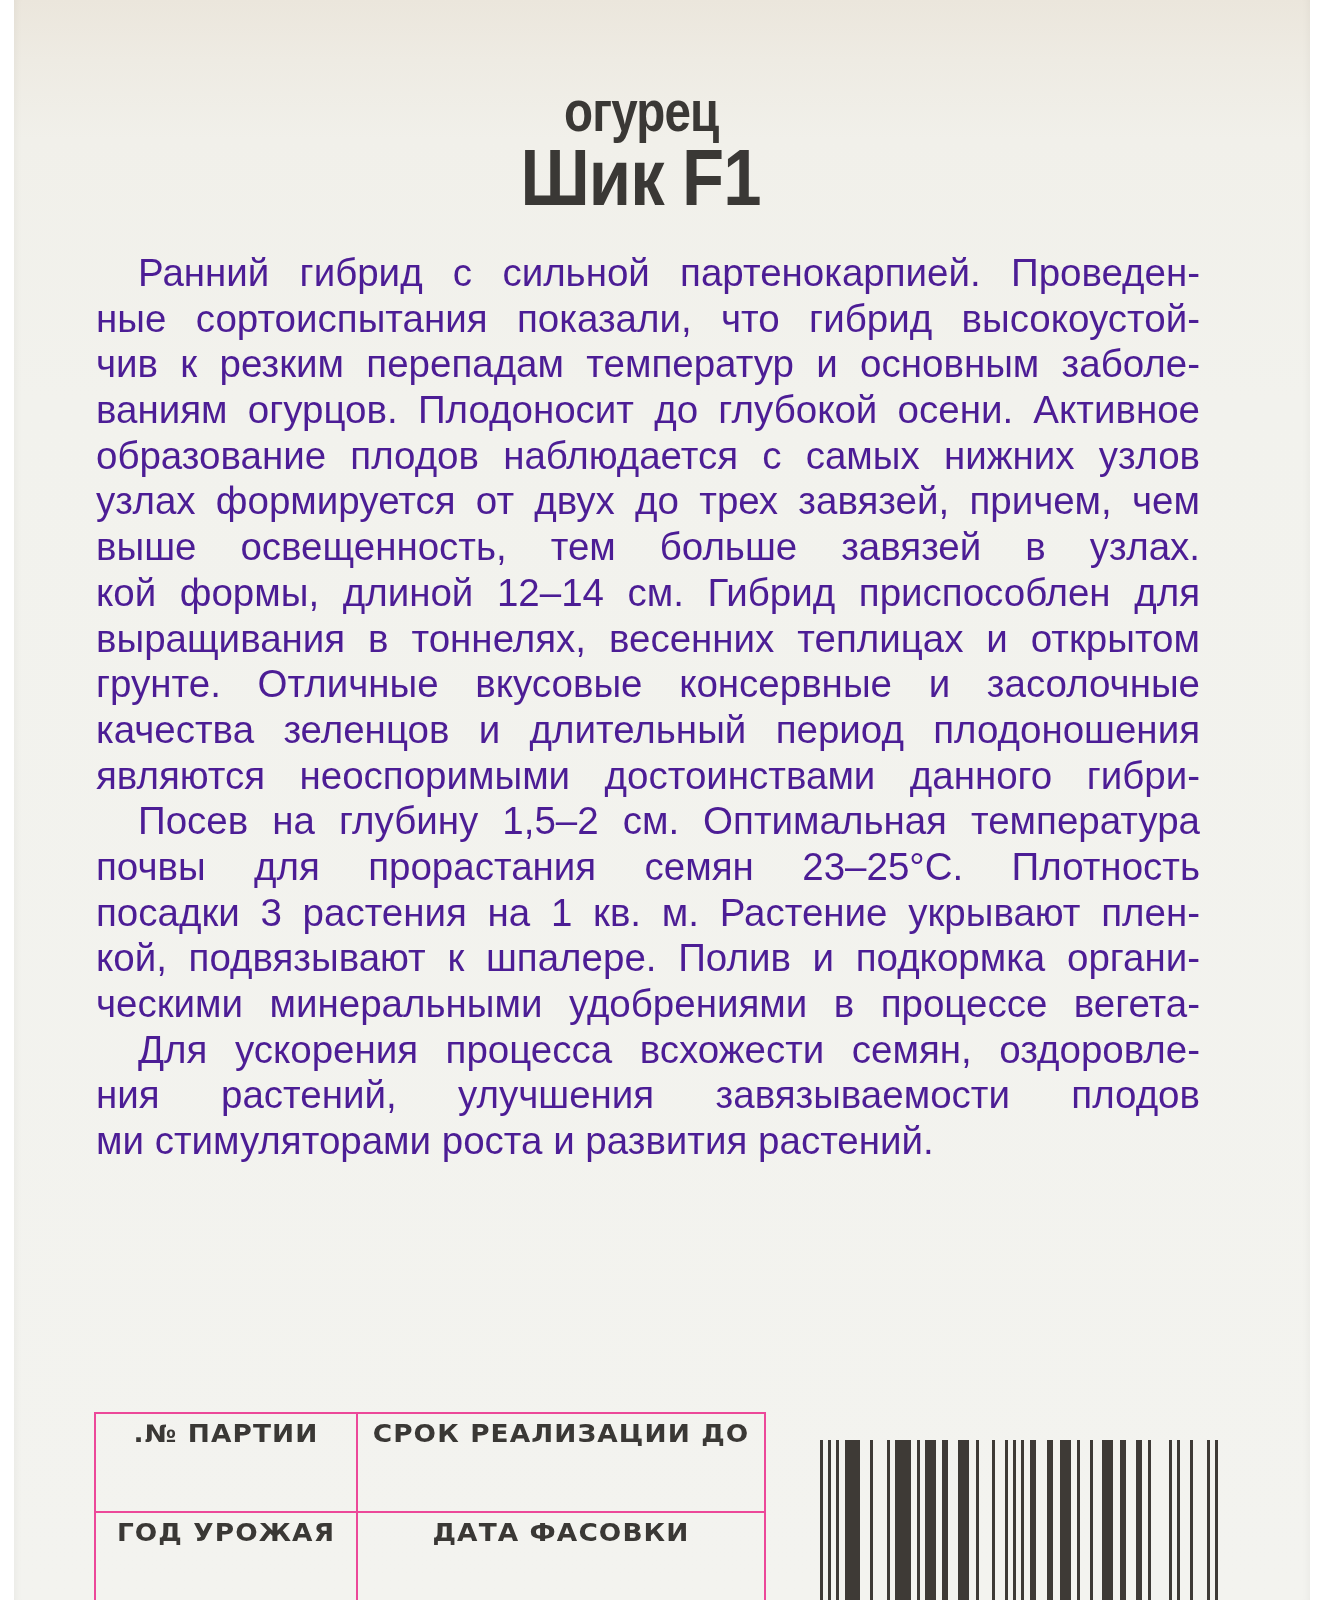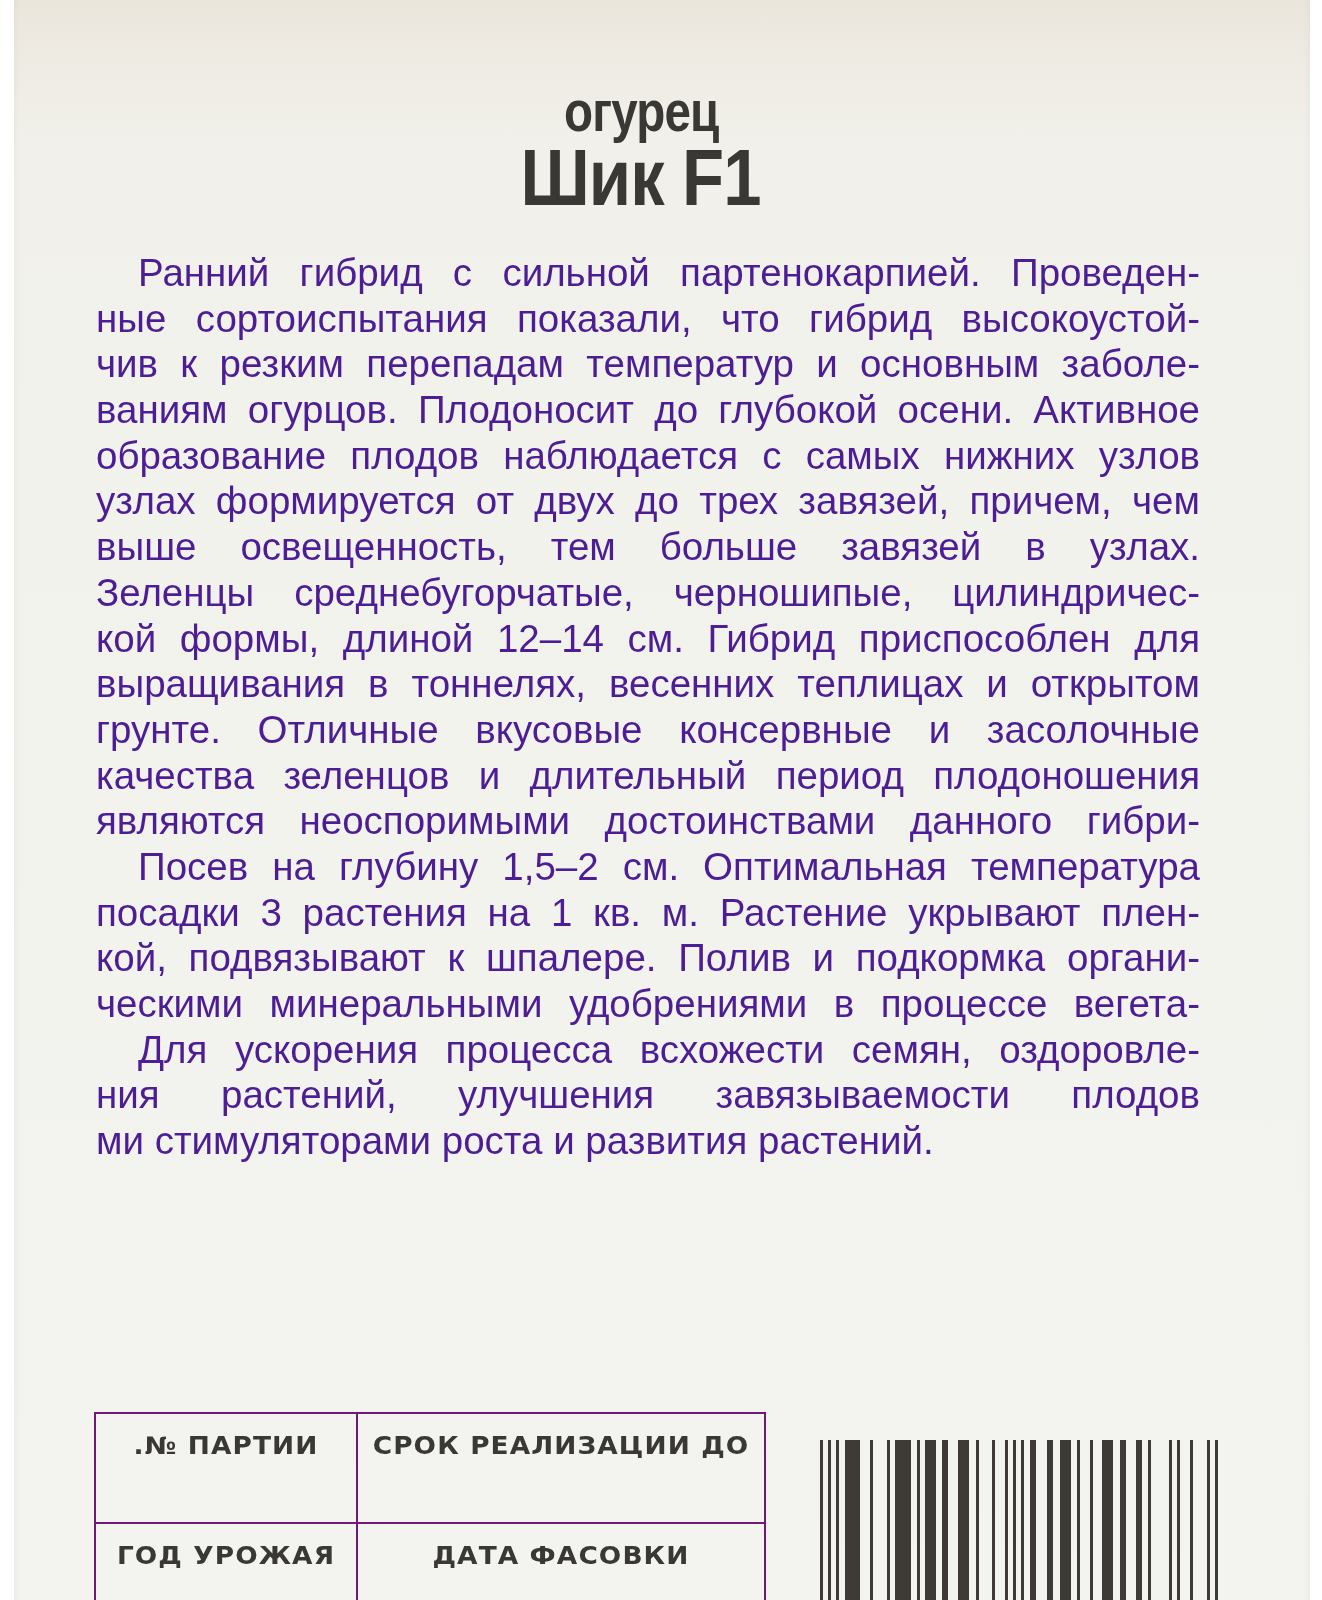--- a/index.html
+++ b/index.html
@@ -31,21 +31,21 @@
     }
     .line { display: block; white-space: nowrap; text-align: justify; text-align-last: justify; height: 45.7px; }
     .line.last { text-align-last: left; }
     .line.indent { padding-left: 42px; }
 
     .info-table {
       position: absolute; left: 94px; top: 1412px; width: 672px; height: 200px;
       border: 2px solid #4a4642; border-collapse: collapse; table-layout: fixed;
     }
     .info-table td {
-      border: 2px solid #701a75; vertical-align: top; padding: 12px;
+      border: 2px solid #ec4899; vertical-align: top; padding: 0;
       font-family: "DejaVu Sans", sans-serif; font-weight: bold;
       color: #3a3835; font-size: 24px; letter-spacing: 1px; text-align: center;
       height: 84px;
     }
     .info-table td .cell-label { display: block; padding-top: 6px; transform: scaleX(1.1); }
     .col1 { width: 262px; }
     .barcode { position: absolute; left: 804px; top: 1440px; height: 170px; width: 440px; }
     .bar { position: absolute; top: 0; bottom: 0; background: #3e3a36; }
   </style>
 </head>
@@ -60,27 +60,27 @@
 </div>
 
 <div class="body-text" id="body-text">
     <span class="line indent">Ранний гибрид с сильной партенокарпией. Проведен-</span>
     <span class="line">ные сортоиспытания показали, что гибрид высокоустой-</span>
     <span class="line">чив к резким перепадам температур и основным заболе-</span>
     <span class="line">ваниям огурцов. Плодоносит до глубокой осени. Активное</span>
     <span class="line">образование плодов наблюдается с самых нижних узлов</span>
     <span class="line">узлах формируется от двух до трех завязей, причем, чем</span>
     <span class="line">выше освещенность, тем больше завязей в узлах.</span>
-    <span class="line">Зеленцы среднебугорчатые, черношипые, цилиндричес-</span>
     <span class="line">кой формы, длиной 12–14 см. Гибрид приспособлен для</span>
     <span class="line">выращивания в тоннелях, весенних теплицах и открытом</span>
     <span class="line">грунте. Отличные вкусовые консервные и засолочные</span>
     <span class="line">качества зеленцов и длительный период плодоношения</span>
     <span class="line">являются неоспоримыми достоинствами данного гибри-</span>
     <span class="line indent">Посев на глубину 1,5–2 см. Оптимальная температура</span>
+    <span class="line">почвы для прорастания семян 23–25°С. Плотность</span>
     <span class="line">посадки 3 растения на 1 кв. м. Растение укрывают плен-</span>
     <span class="line">кой, подвязывают к шпалере. Полив и подкормка органи-</span>
     <span class="line">ческими минеральными удобрениями в процессе вегета-</span>
     <span class="line indent">Для ускорения процесса всхожести семян, оздоровле-</span>
     <span class="line">ния растений, улучшения завязываемости плодов</span>
     <span class="line last">ми стимуляторами роста и развития растений.</span>
   </div>
 
 <table class="info-table">
   <colgroup>

